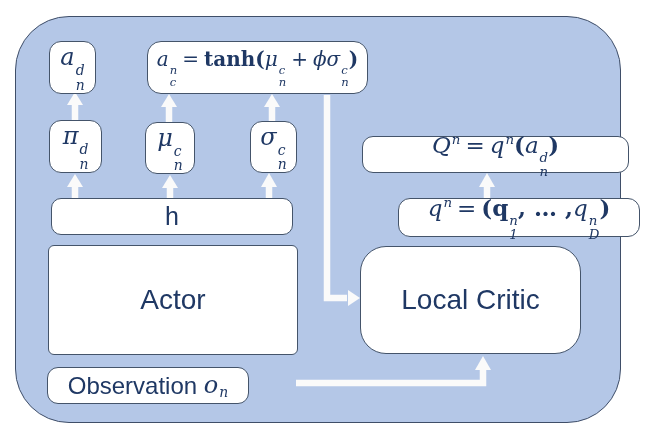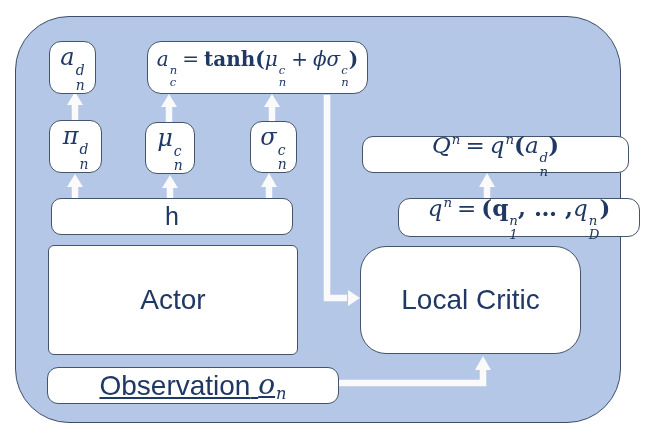--- a/index.html
+++ b/index.html
@@ -30,21 +30,21 @@
   .lbl  { color:#1f3864; }
 
   
   .b-a      { left:49px;  top:41px;  width:47px;  height:53px;  border-radius:12px; font-size:24px; }
   .b-tanh   { left:147px; top:41px;  width:221px; height:53px;  border-radius:14px; font-size:20px; }
   .b-pi     { left:49px;  top:120px; width:53px;  height:53px;  border-radius:12px; font-size:24px; }
   .b-mu     { left:145px; top:122px; width:50px;  height:52px;  border-radius:12px; font-size:24px; }
   .b-sigma  { left:250px; top:121px; width:47px;  height:52px;  border-radius:12px; font-size:24px; }
   .b-h      { left:51px;  top:198px; width:242px; height:37px;  border-radius:10px; font-size:25px; }
   .b-actor  { left:48px;  top:245px; width:250px; height:110px; border-radius:6px; font-size:28px; }
-  .b-obs    { left:47px;  top:367px; width:292px; height:37px;  border-radius:11px; font-size:28px;text-decoration:underline; }
+  .b-obs    { left:47px;  top:367px; width:202px; height:37px;  border-radius:11px; font-size:24px; }
   .b-Q      { left:362px; top:136px; width:267px; height:37px;  border-radius:11px; font-size:23px; }
   .b-qvec   { left:362px; top:198px; width:242px; height:39px;  border-radius:12px; font-size:23px;margin-left:36px; }
   .b-critic { left:360px; top:246px; width:221px; height:108px; border-radius:26px; font-size:28px; }
 </style>
 </head>
 <body>
 
 <div class="stage">
 
   <div class="container"></div>

